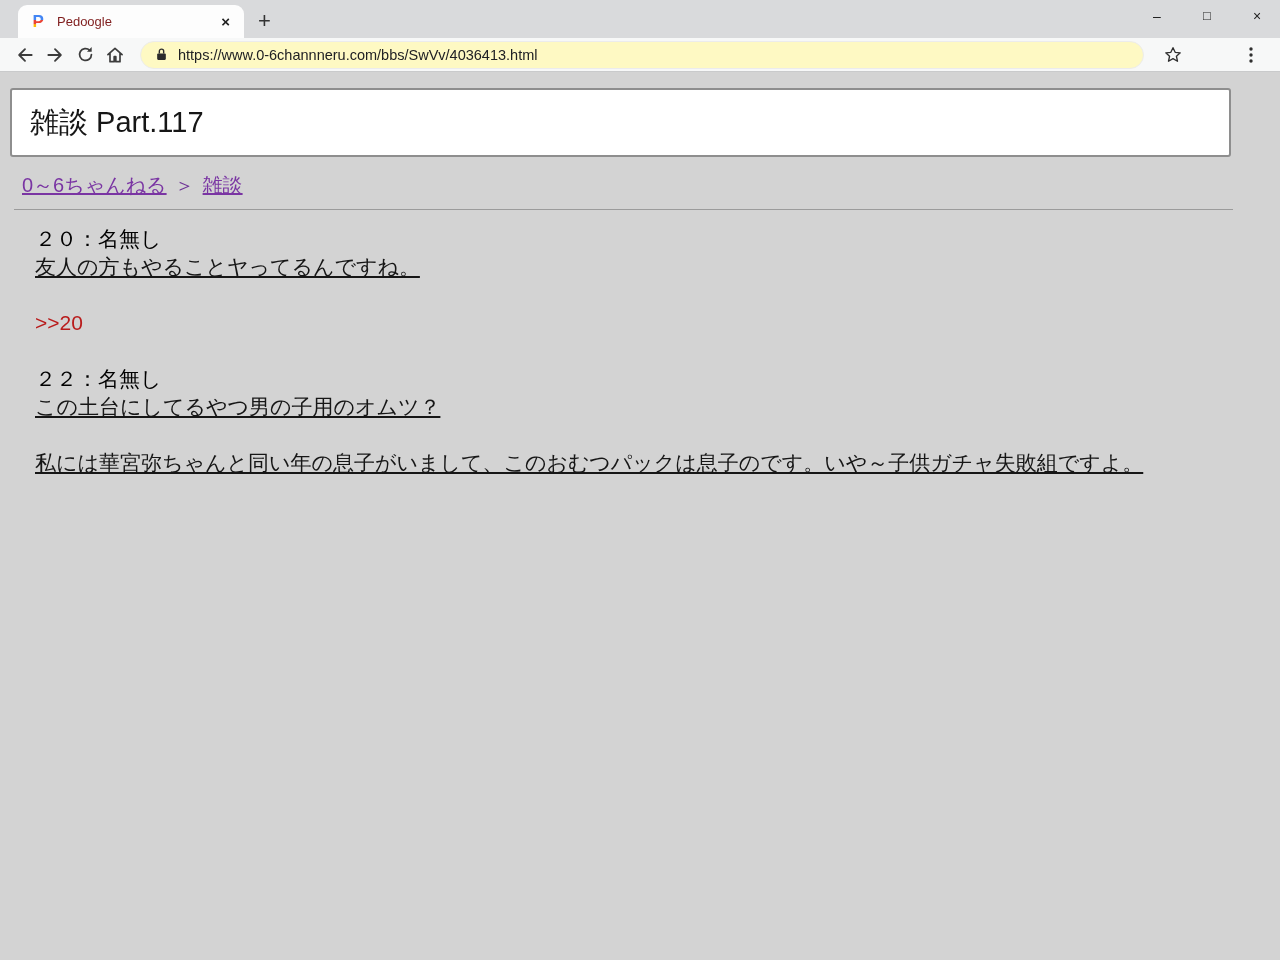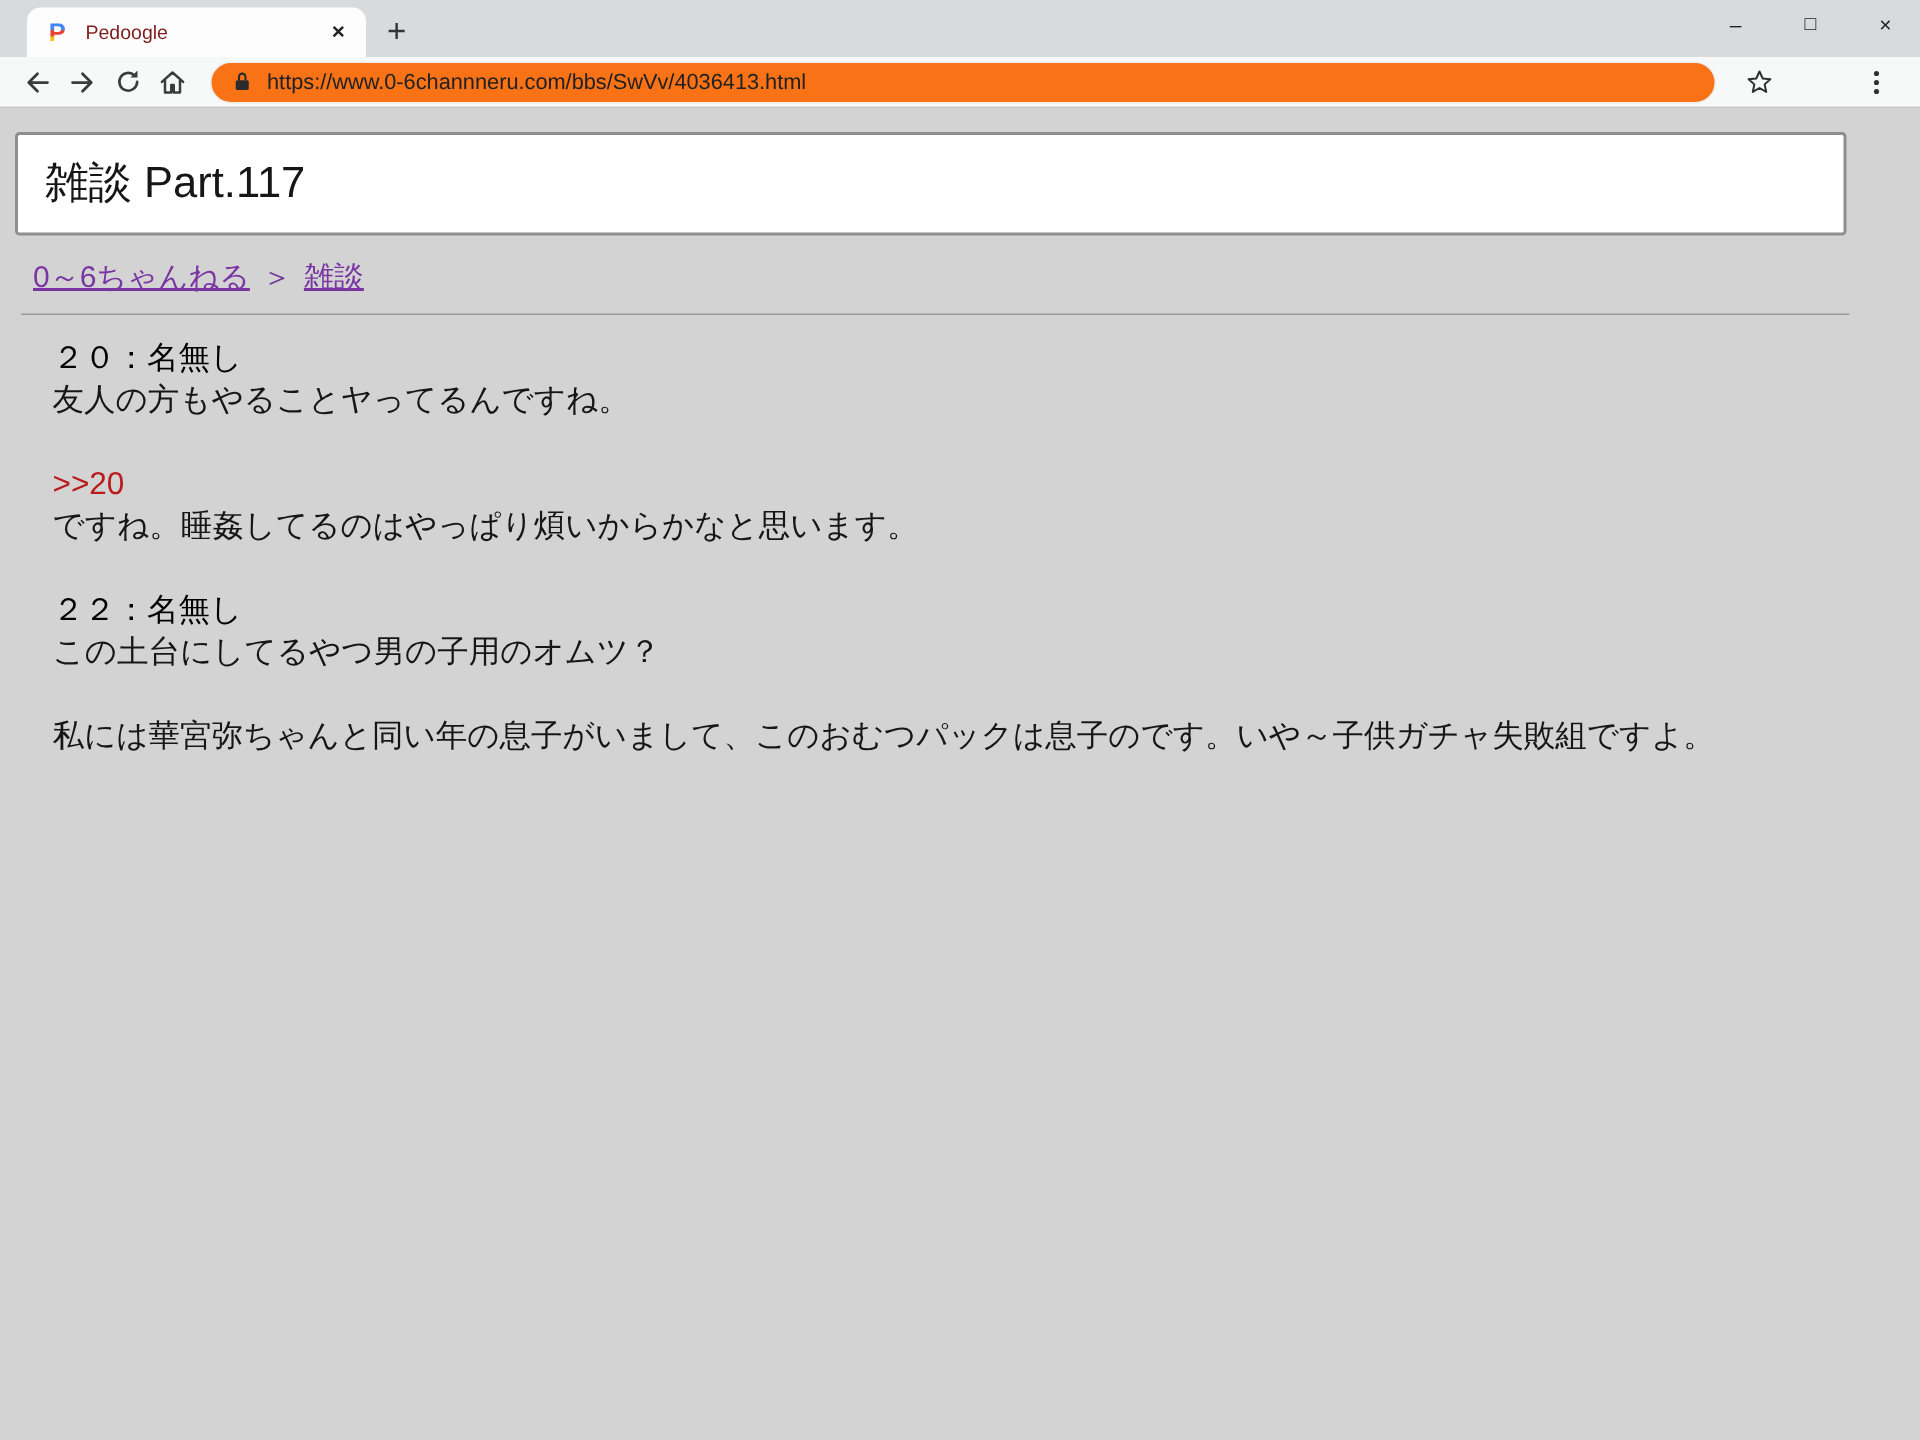--- a/index.html
+++ b/index.html
@@ -60,21 +60,21 @@
   }
   .nav-btn {
     width: 30px; height: 30px;
     display: flex; align-items: center; justify-content: center;
     flex: 0 0 auto;
   }
   .omnibox {
     flex: 1 1 auto;
     height: 28px;
     margin: 0 14px 0 10px;
-    background: #f97316;
+    background: #fef9c3;
     border: 1px solid #ececec;
     border-radius: 14px;
     display: flex;
     align-items: center;
     padding: 0 14px;
   }
   .omnibox .lock { margin-right: 10px; flex: 0 0 auto; }
   .omnibox .url {
     font-size: 14.5px; color: #202124;
     white-space: nowrap; overflow: hidden;
@@ -116,21 +116,21 @@
   }
   .posts {
     margin: 15px 50px 0 35px;
     font-size: 21px;
     line-height: 28px;
     color: #161616;
   }
   .post { margin-bottom: 28px; }
   .post-header { color: #000000; }
   .post-anchor { color: #b91c1c; text-decoration: none; display: inline-block; }
-  .post-body { color: #161616; }
+  .post-body { color: #161616; text-decoration: underline; }
 </style>
 </head>
 <body>
 
 <div class="tabstrip">
   <div class="tab">
     <svg class="tab-favicon" viewBox="0 0 20 20">
       <defs>
         <linearGradient id="pgrad" x1="0" y1="0" x2="0" y2="1">
           <stop offset="0%" stop-color="#4285F4"></stop>
@@ -213,21 +213,20 @@
 
   <div class="posts">
 
     <div class="post">
       <div class="post-header"><span>２０</span><span>：</span><span>名無し</span></div>
       <div class="post-body">友人の方もやることヤってるんですね。</div>
     </div>
 
     <div class="post">
       <div><a href="#" class="post-anchor">&gt;&gt;20</a></div>
-      <div class="post-body">ですね。睡姦してるのはやっぱり煩いからかなと思います。</div>
     </div>
 
     <div class="post">
       <div class="post-header"><span>２２</span><span>：</span><span>名無し</span></div>
       <div class="post-body">この土台にしてるやつ男の子用のオムツ？</div>
     </div>
 
     <div class="post">
       <div class="post-body">私には華宮弥ちゃんと同い年の息子がいまして、このおむつパックは息子のです。いや～子供ガチャ失敗組ですよ。</div>
     </div>

